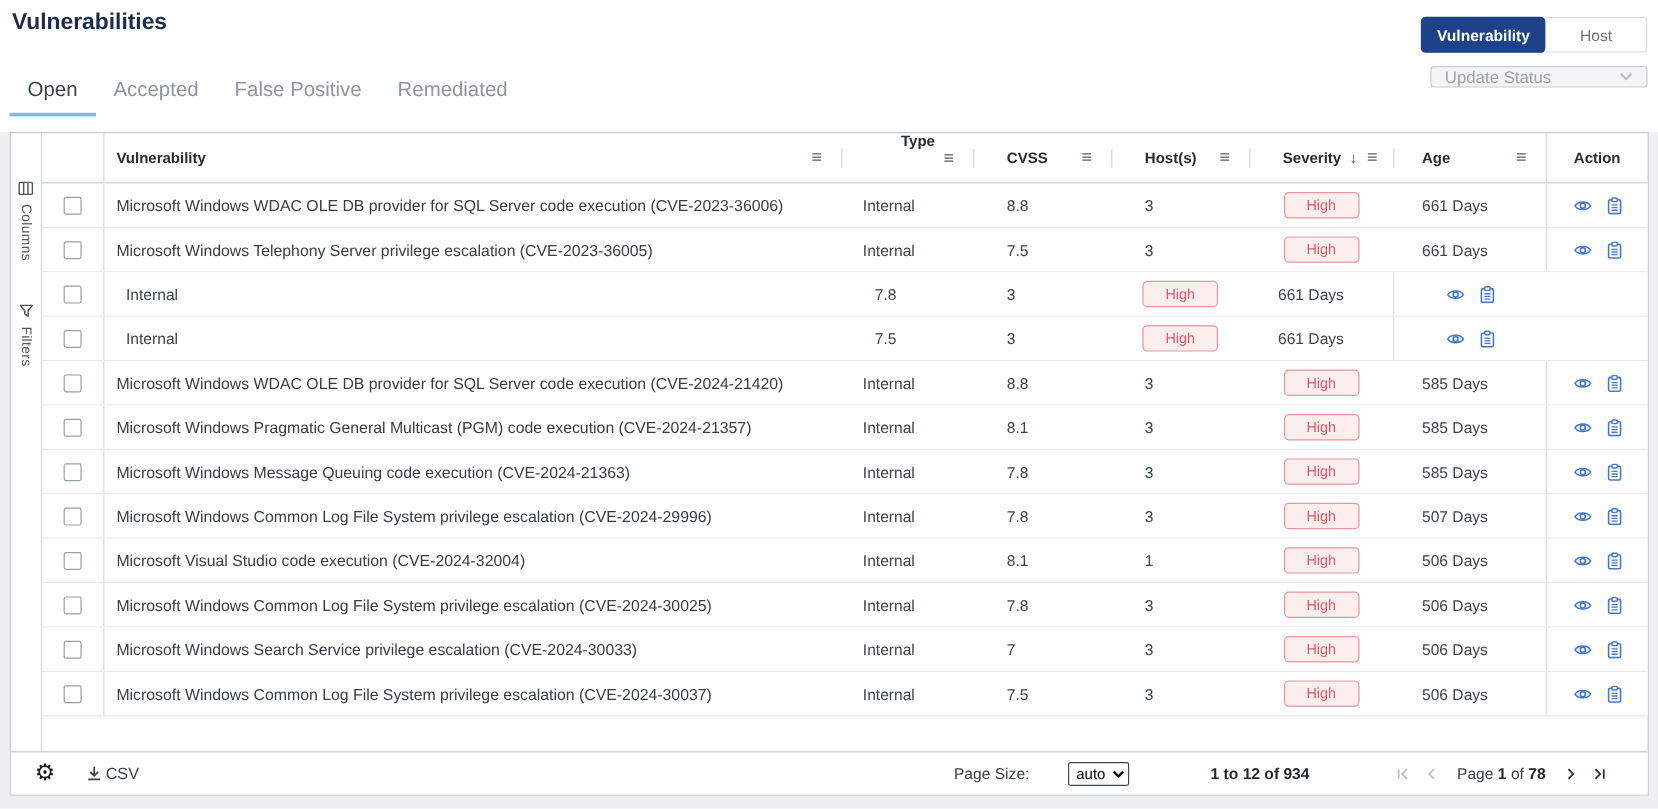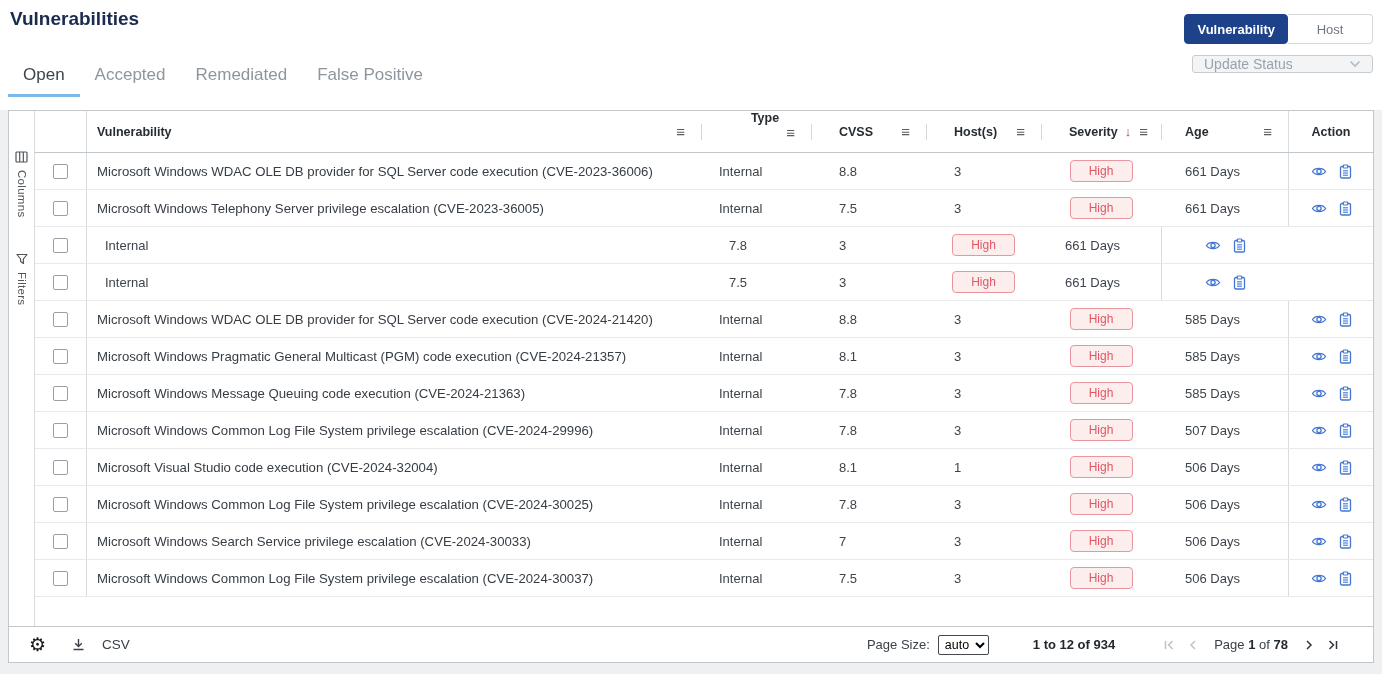--- a/index.html
+++ b/index.html
@@ -76,22 +76,22 @@
     min-width:63px; text-align:center; padding:3px 6px; font-size:12px;
     color:#e25563; background:#fdeeee; border:1px solid #e9959d; border-radius:4px;
   }
   .c-age { padding-left:24px; }
   .c-action { justify-content:center; gap:12px; border-left:1px solid #d9dcde; }
   .action-btn { display:flex; cursor:pointer; background:none; border:none; padding:0; }
   .filler { flex:1; }
   
   .tfooter { height:36px; border-top:1px solid #c2c7cc; display:flex; align-items:center; flex:none; font-size:13px; color:#3a4148; background:#fff; }
   .gear-btn { margin-left:20px; background:none; border:none; padding:0; font-size:19px; line-height:1; color:#16191c; cursor:pointer; }
-  .csv-btn { margin-left:26px; display:flex; align-items:center; gap:17px; background:none; border:none; padding:0; color:#3a4148; font-size:13.5px; font-family:inherit; cursor:pointer; }
-  .pg-right { margin-left:auto; display:flex; align-items:center; }
+  .csv-btn { margin-left:26px; display:flex; align-items:center; gap:3px; background:none; border:none; padding:0; color:#3a4148; font-size:13.5px; font-family:inherit; cursor:pointer; }
+  .pg-right { margin-left:auto; display:flex; align-items:center;gap:24px; }
   .ps-label { color:#3a4148; }
   .ps-select { margin-left:8px; font-family:inherit; font-size:12.5px; border:1px solid #43494e; border-radius:2px; background:#fff; padding:1px 2px; }
   .range { margin-left:44px; font-weight:700; color:#23292e; }
   .pager { display:flex; align-items:center; margin-left:42px; margin-right:28px; }
   .pbtn { display:flex; padding:4px 5px; background:none; border:none; cursor:pointer; }
   .page-text { margin:0 9px; color:#3a4148; }
   .page-text b { color:#23292e; }
 </style>
 </head>
 <body>
@@ -100,22 +100,22 @@
   <h1 class="title">Vulnerabilities</h1>
 
   <div class="toggle">
     <button class="tgl active">Vulnerability</button>
     <button class="tgl">Host</button>
   </div>
 
   <nav class="tabs">
     <button class="tab active">Open</button>
     <button class="tab">Accepted</button>
+    <button class="tab">False Positive</button>
     <button class="tab">Remediated</button>
-    <button class="tab">False Positive</button>
   </nav>
 
   <div class="update-status">
     <span>Update Status</span>
     <span style="display:flex;">
       <svg width="12" height="8" viewBox="0 0 12 8">
           <polyline points="1.5,1.5 6,6 10.5,1.5" fill="none" stroke="#b3bac0" stroke-width="1.6"></polyline>
         </svg>
     </span>
   </div>

